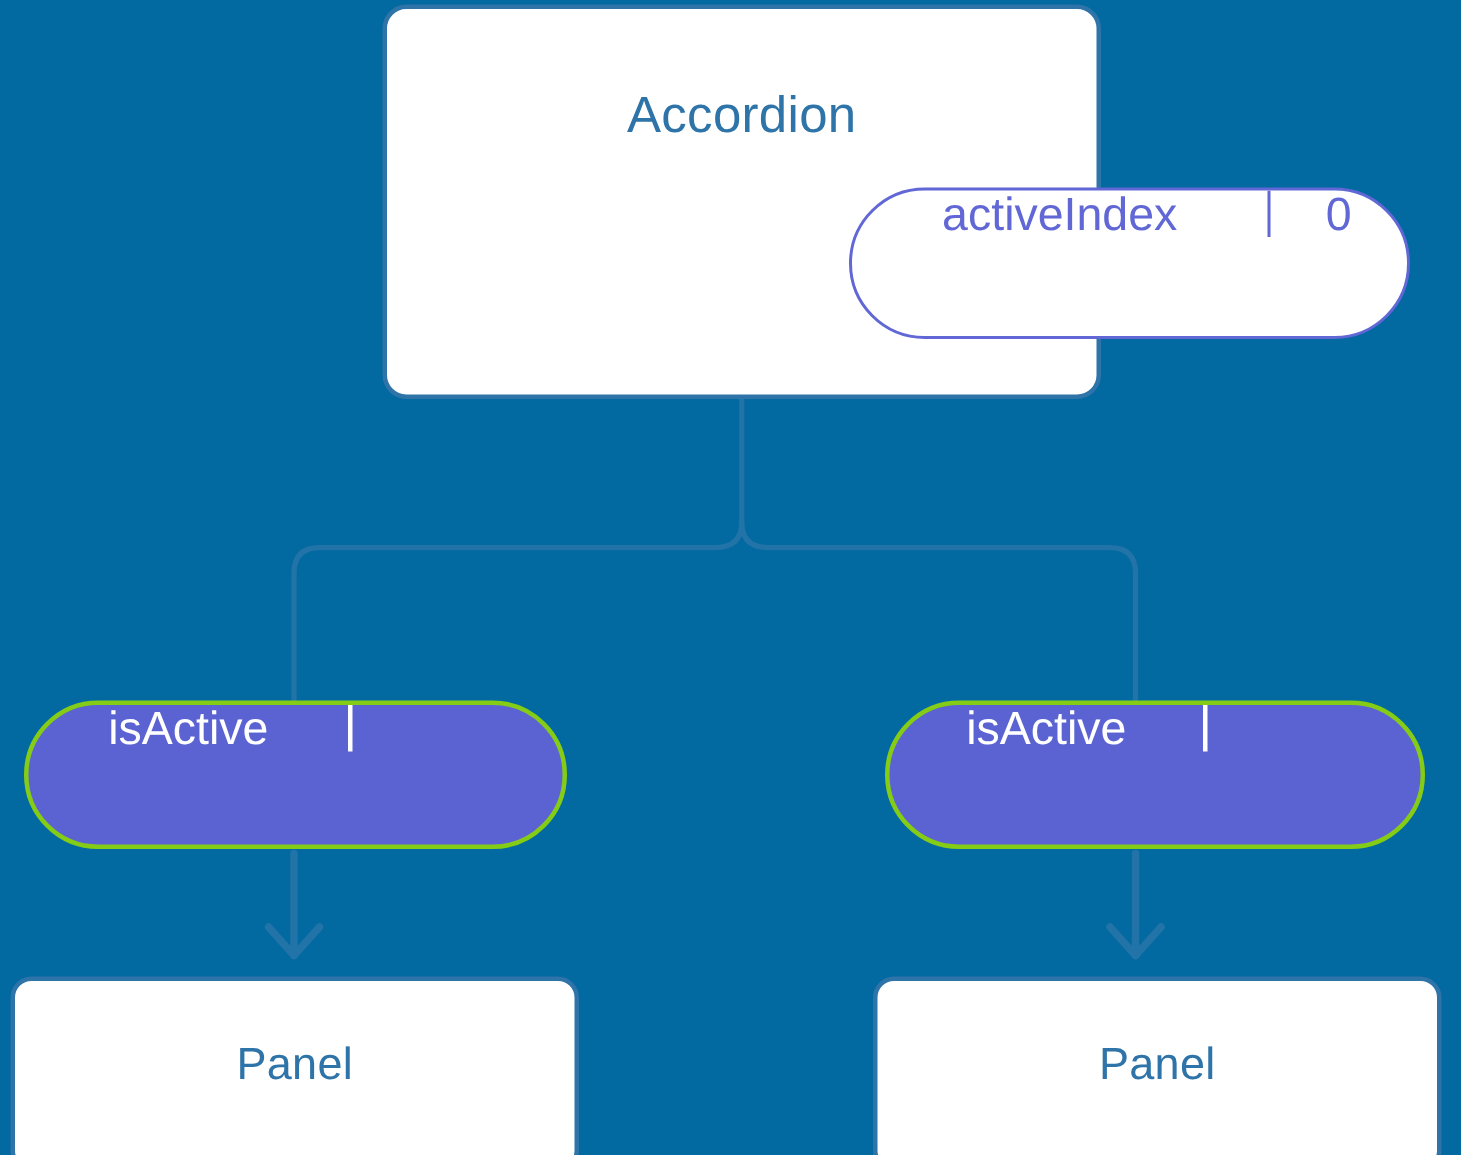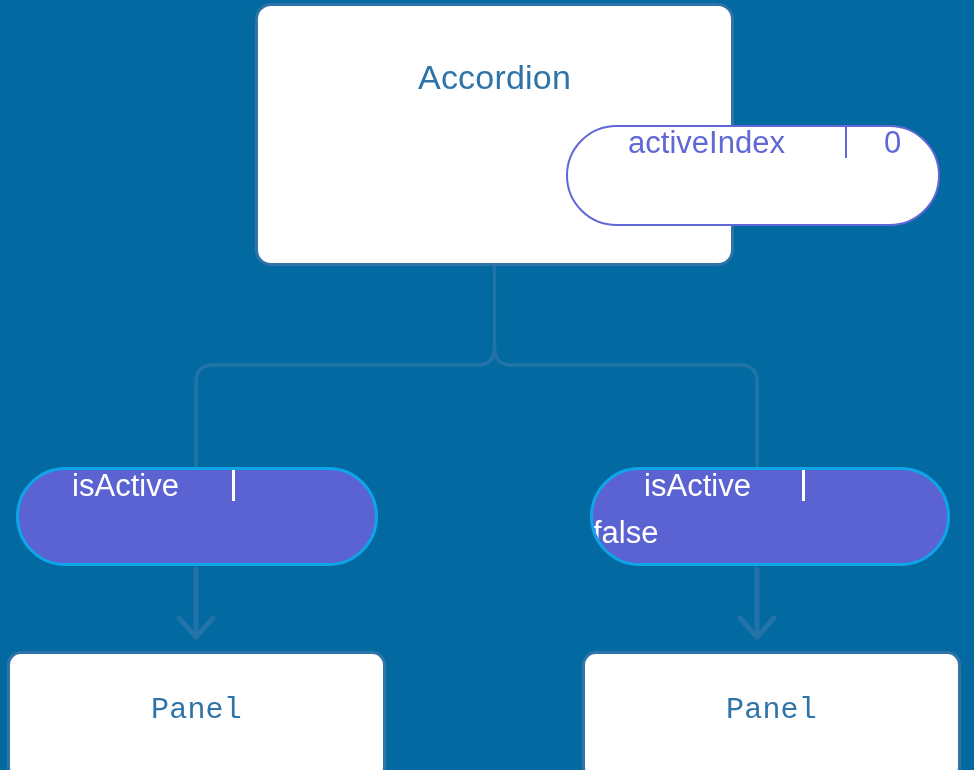--- a/index.html
+++ b/index.html
@@ -83,23 +83,22 @@
   .pill.outline .pill-key {
     color: #6168d6;
     border-right: 2px solid #6168d6;
   }
   .pill.outline .pill-val {
     color: #6168d6;
   }
 
   
   .pill.solid {
-    border: 3px solid #0ea5e9;
+    border: 3px solid #84cc16;
     background: #5b63d3;
-    flex-direction: column;
   }
   .pill.solid .pill-key {
     color: #ffffff;
     border-right: 3px solid #ffffff;
   }
   .pill.solid .pill-val {
     color: #ffffff;
   }
 
   #accordion-state-pill {
@@ -127,21 +126,20 @@
   
   .panel-card {
     top: 651px;
     height: 130px;
   }
   #left-panel-card  { left: 7px;   width: 379px; }
   #right-panel-card { left: 582px; width: 379px; }
   .panel-card .card-title {
     margin-top: 41px;
     font-size: 30px;
-    font-family: Liberation Mono, monospace;
   }
 </style>
 </head>
 <body>
 
 <div id="stage">
 
   <svg id="connectors" viewBox="0 0 974 770" width="974" height="770" aria-hidden="true">
 
     <path d="M 494.5 266
@@ -179,20 +177,19 @@
   <div class="pill solid state-pill" id="left-state-pill">
     <span class="pill-key">isActive</span>
   </div>
 
   <div class="card panel-card" id="left-panel-card">
     <div class="card-title">Panel</div>
   </div>
 
   <div class="pill solid state-pill" id="right-state-pill">
     <span class="pill-key">isActive</span>
-    <span class="pill-val">false</span>
   </div>
 
   <div class="card panel-card" id="right-panel-card">
     <div class="card-title">Panel</div>
   </div>
 
 </div>
 
 </body></html>

